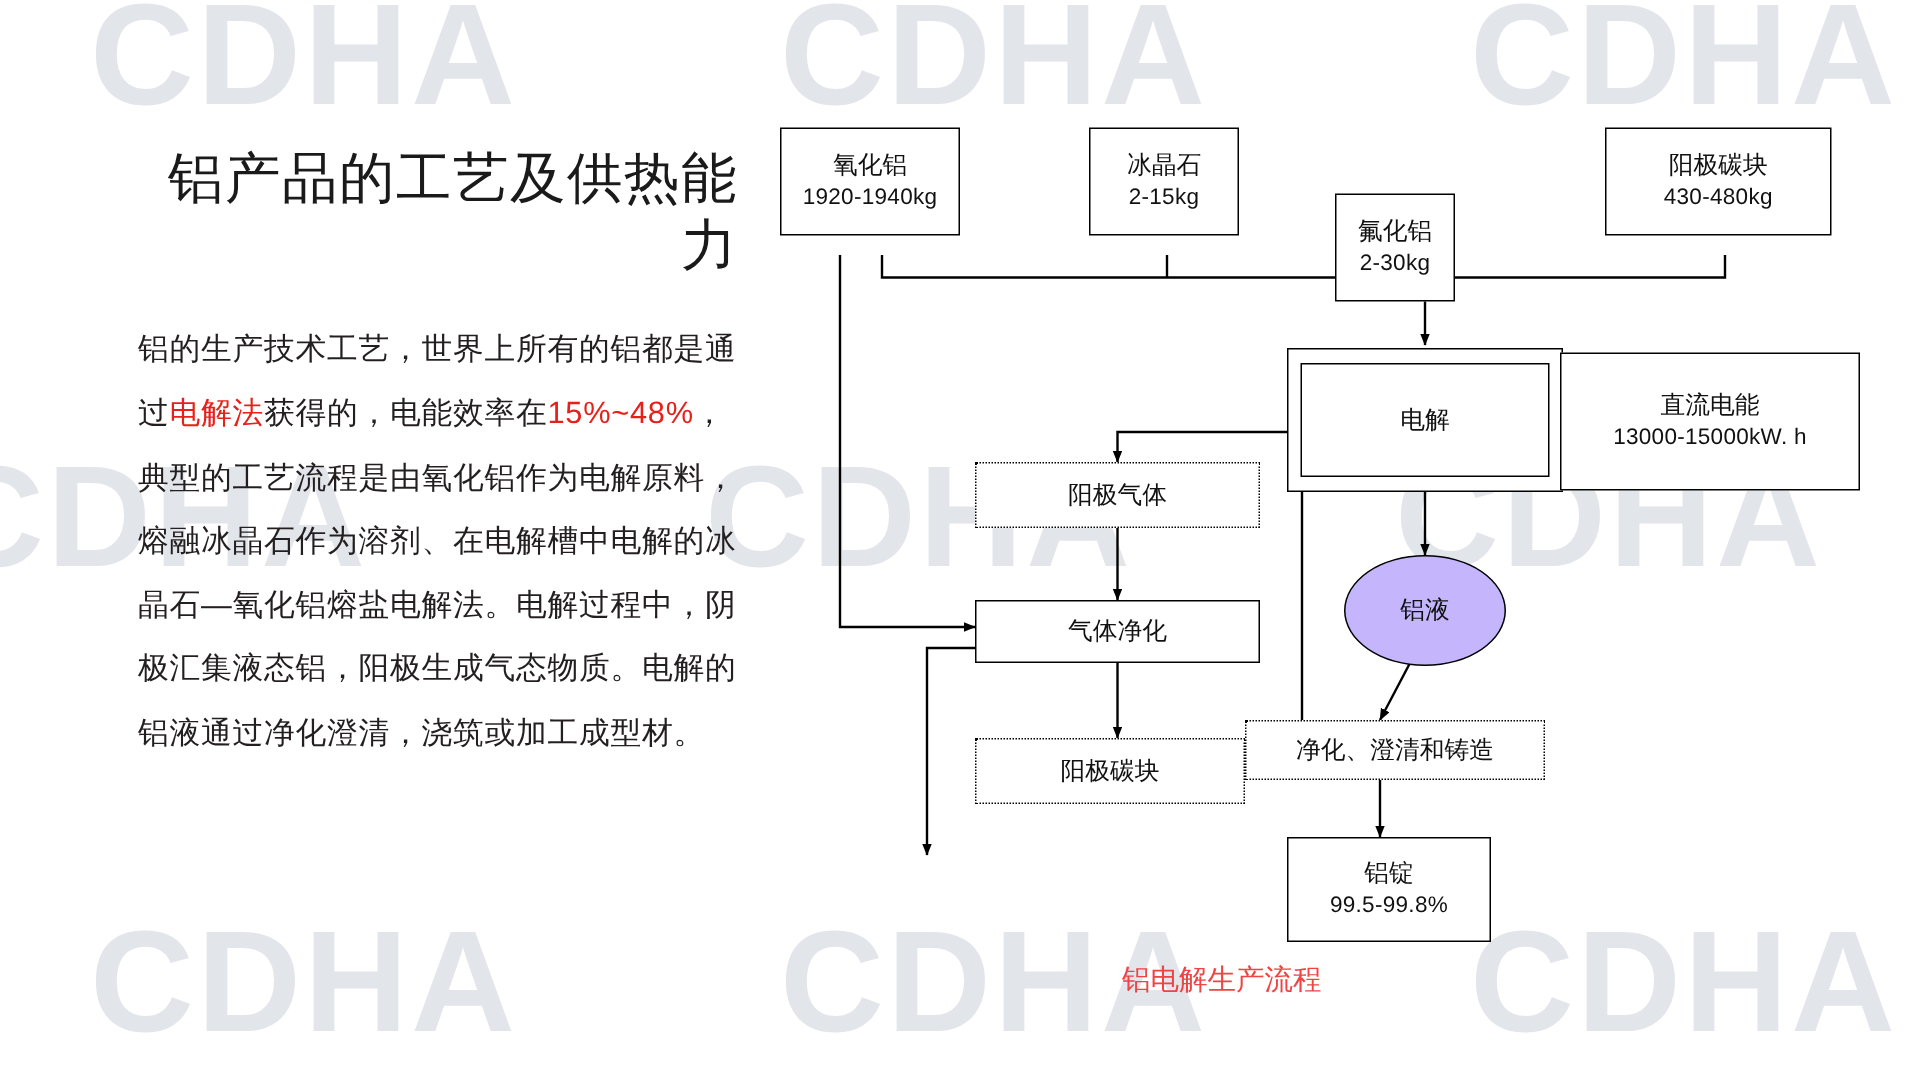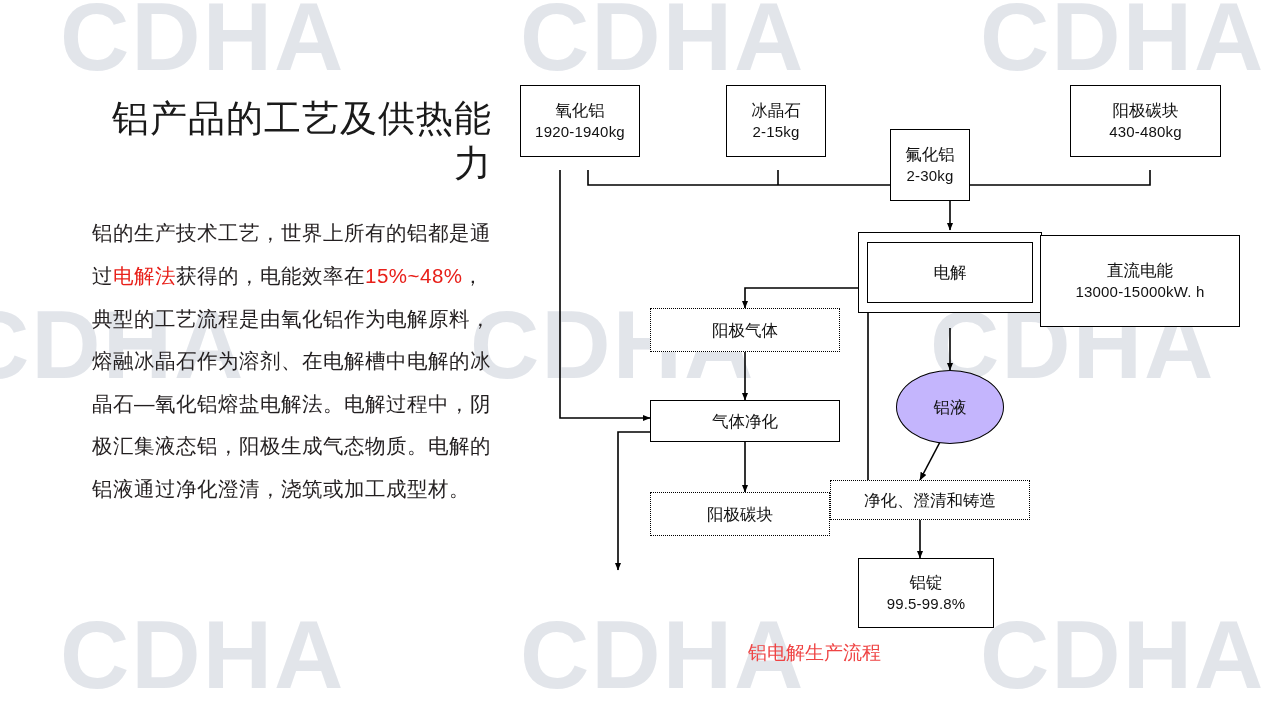--- a/index.html
+++ b/index.html
@@ -197,21 +197,21 @@
     </div>
     <div class="node solid" style="left:390px; top:25px; width:80px; height:72px;margin-top:44px;">
       <div>氟化铝</div>
       <div class="ln2">2-30kg</div>
     </div>
     <div class="node solid" style="left:570px; top:25px; width:151px; height:72px;">
       <div>阳极碳块</div>
       <div class="ln2">430-480kg</div>
     </div>
 
-    <div class="node double" style="left:358px; top:172px; width:184px; height:81px;text-align:center;">
+    <div class="node double" style="left:358px; top:172px; width:184px; height:96px;text-align:center;">
       <div class="inner">
         <span>电解</span>
       </div>
     </div>
 
     <div class="node solid" style="left:540px; top:175px; width:200px; height:92px;">
       <div>直流电能</div>
       <div class="ln2">13000-15000kW. h</div>
     </div>
 

